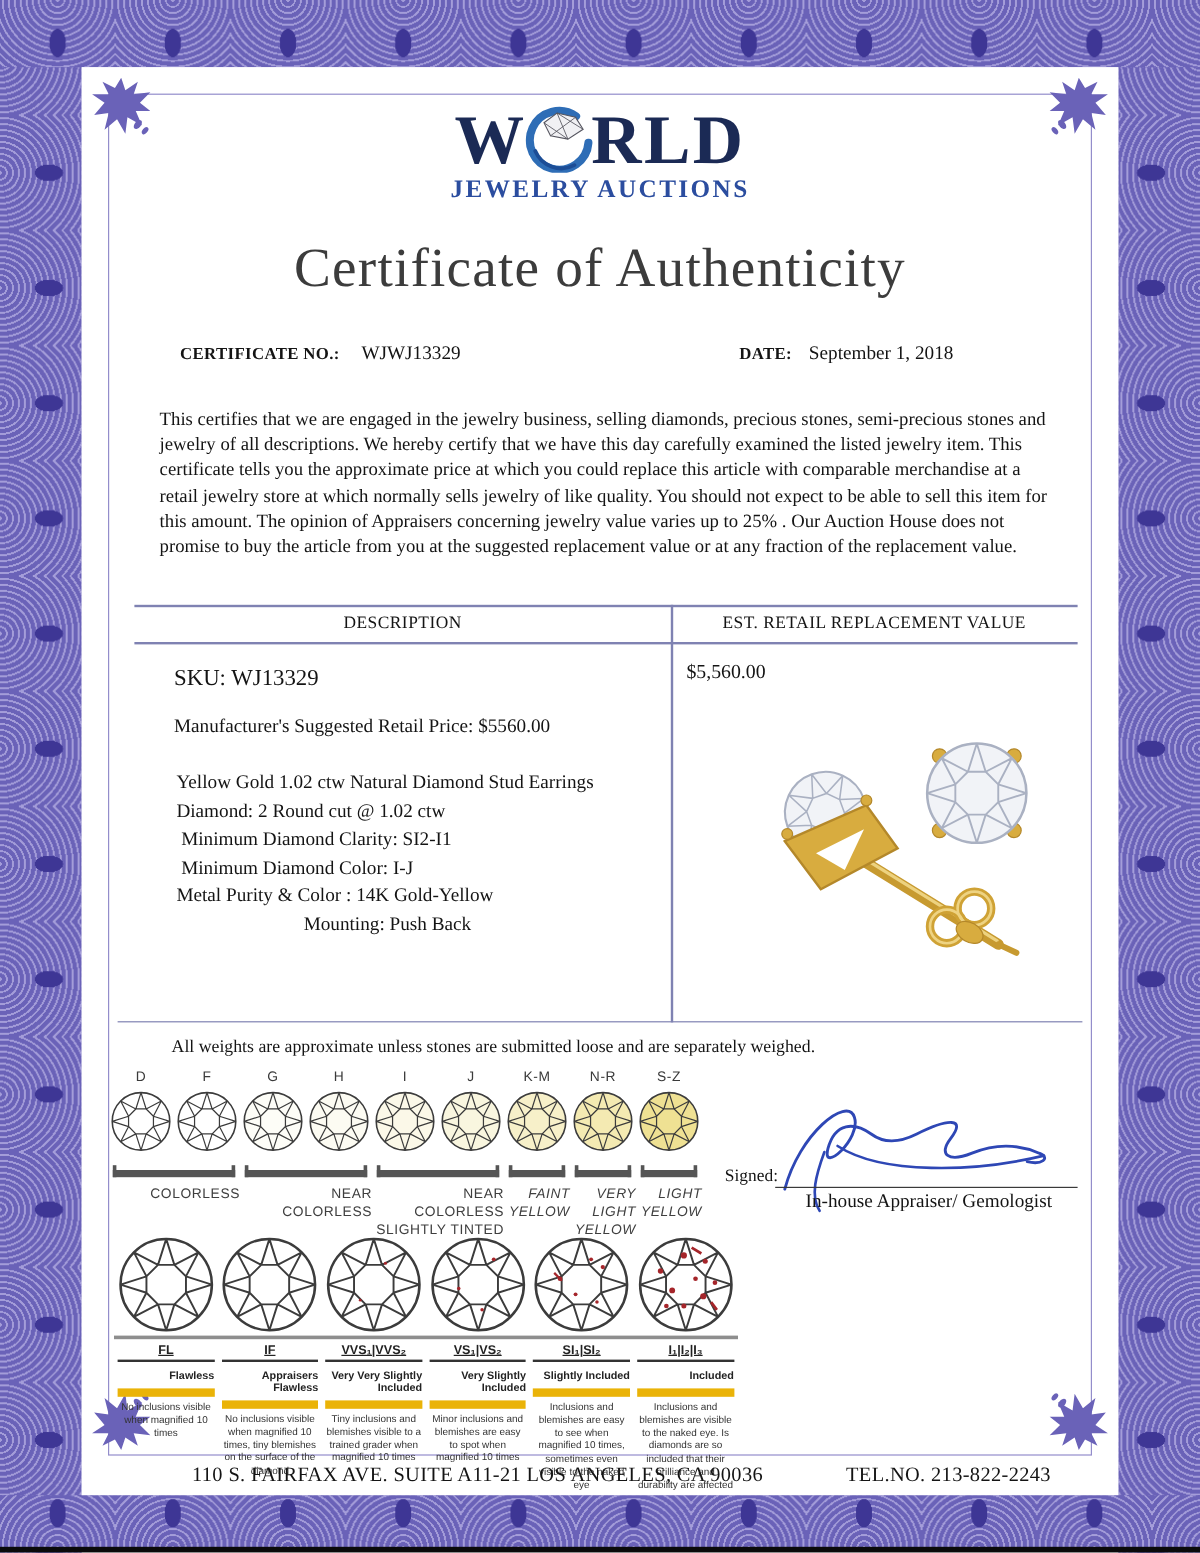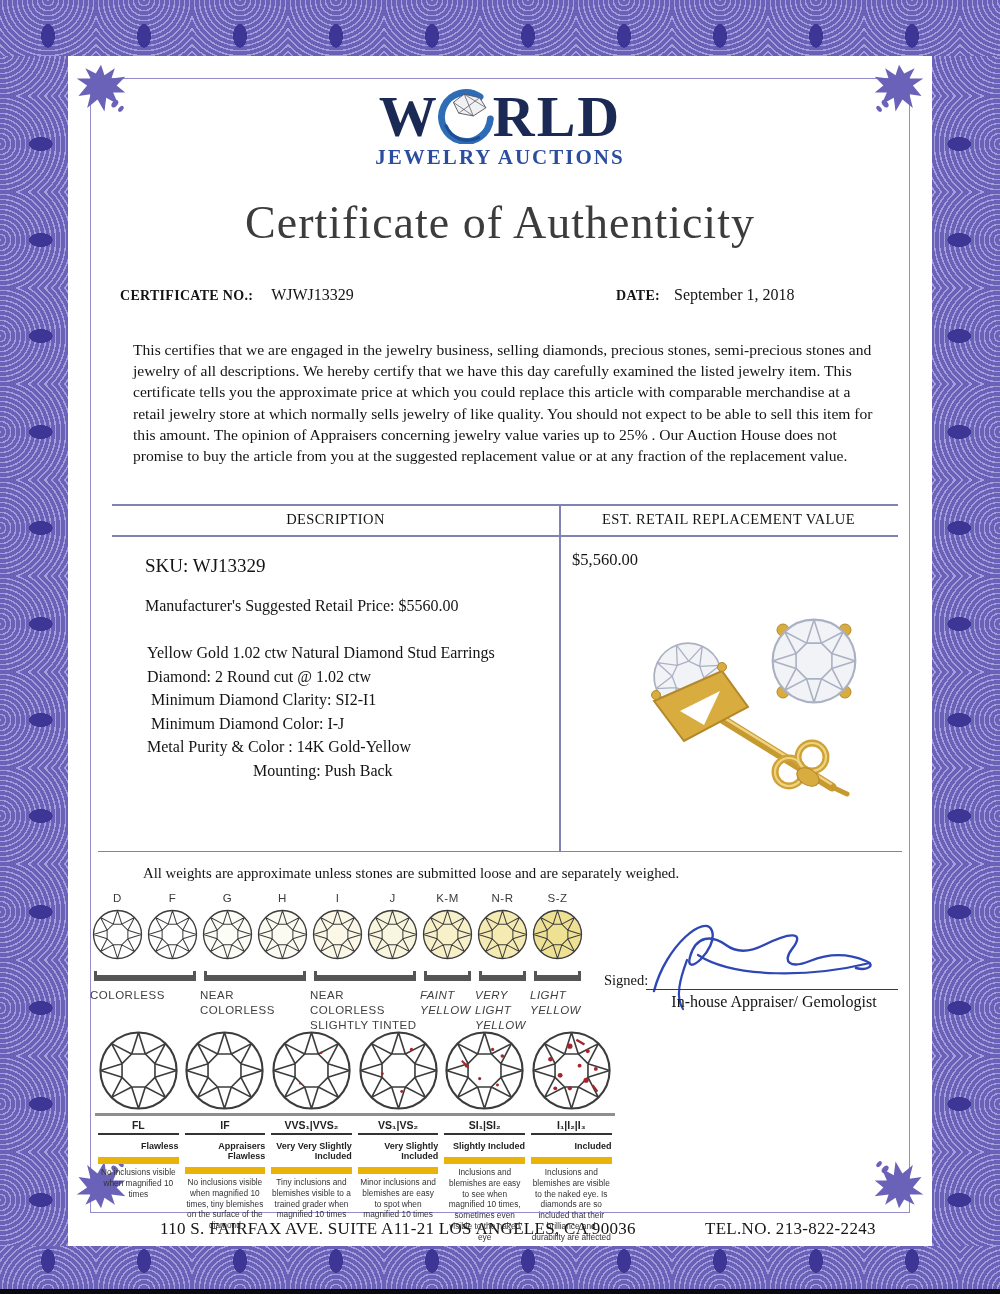--- a/index.html
+++ b/index.html
@@ -41,21 +41,21 @@
   
   .brand{position:absolute;left:0;top:30px;width:100%;text-align:center;}
   .brand-line{font-weight:bold;font-size:58px;line-height:60px;color:#1b2a55;letter-spacing:2px;}
   .logo-o{height:58px;width:56px;vertical-align:-8px;margin:0 -1px;}
   .brand-sub{font-weight:bold;font-size:21px;letter-spacing:2px;color:#2b4d9f;margin-top:-2px;}
   
   .cert-title{position:absolute;left:0;top:140px;width:100%;text-align:center;
               font-size:46px;color:#3c3c3c;letter-spacing:1px;}
   .cert-row{position:absolute;top:230px;left:0;width:100%;font-size:16px;}
   .cert-row .lab{font-weight:bold;font-size:14px;letter-spacing:0.3px;}
-  .cert-no{position:absolute;left:52px;}
+  .cert-no{position:absolute;left:82px;}
   .cert-no .val{margin-left:14px;}
   .cert-date{position:absolute;left:548px;}
   .cert-date .val{margin-left:10px;}
   .intro{position:absolute;left:65px;top:283px;width:750px;font-size:15.6px;line-height:1.36;}
   
   .hline{position:absolute;background:#7f82b2;height:2px;}
   .vline{position:absolute;background:#7f82b2;width:2px;}
   .th{position:absolute;top:455px;font-weight:normal;font-size:14.5px;letter-spacing:0.4px;text-align:center;}
   .sku{position:absolute;left:77px;top:499px;font-size:19px;}
   .msrp{position:absolute;left:77px;top:541px;font-size:16px;}
@@ -68,38 +68,38 @@
   .cchart{position:absolute;left:22px;top:836px;width:497px;}
   .cc-row{display:flex;}
   .cc-cell{width:55px;text-align:center;}
   .cc-letter{font-size:11.5px;color:#3a3a3a;margin-bottom:5px;letter-spacing:0.5px;}
   .cc-diamond{width:51px;height:51px;display:block;margin:0 auto;}
   .cc-bars{display:flex;margin-top:11px;}
   .cc-bar{height:10px;border-bottom:6px solid #555;border-left:3px solid #555;border-right:3px solid #555;}
   .cc-bar.w2{width:102px;margin:0 4px;}
   .cc-bar.w1{width:47px;margin:0 4px;}
   .cc-labels{display:flex;margin-top:7px;}
-  .cc-glabel{font-size:11.5px;color:#3f3f3f;text-align:left;line-height:1.3;letter-spacing:0.5px;}
+  .cc-glabel{font-size:11.5px;color:#3f3f3f;text-align:right;line-height:1.3;letter-spacing:0.5px;}
   .cc-glabel.w2{width:110px;}
   .cc-glabel.w1{width:55px;font-style:italic;}
   
   .signed-label{position:absolute;left:536px;top:916px;font-size:14.5px;}
   .sig-svg{position:absolute;left:572px;top:849px;width:235px;height:108px;}
   .sig-line{position:absolute;left:578px;top:933px;width:252px;height:1px;background:#3a3a3a;}
   .sig-role{position:absolute;left:572px;top:937px;width:268px;text-align:center;font-size:16px;}
   
   .clchart{position:absolute;left:27px;top:974px;width:520px;}
   .cl-diamonds{display:flex;}
   .cl-cell{width:86.6px;text-align:center;}
   .cl-diamond{width:81px;height:81px;display:block;margin:0 auto;}
   .cl-rule{height:3px;background:#8e8e8e;margin-top:2px;}
   .cl-cols{display:flex;margin-top:3px;}
   .cl-col{width:86.6px;padding:0 3px;}
   .cl-grade{font-size:10.5px;font-weight:bold;color:#222;text-align:center;
-            border-bottom:2px solid #333;padding-bottom:2px;}
+            border-bottom:2px solid #333;padding-bottom:2px;text-decoration:underline;}
   .cl-name{font-size:9px;font-weight:bold;color:#222;text-align:right;padding:6px 0;
            border-bottom:7px solid #eab308;}
   .cl-desc{font-size:8.3px;color:#333;text-align:center;line-height:1.3;padding-top:3px;}
   
   .footer-address{position:absolute;left:92px;top:1163px;font-size:17px;letter-spacing:0.3px;}
   .footer-tel{position:absolute;left:637px;top:1163px;font-size:17px;letter-spacing:0.3px;}
 </style>
 </head>
 <body>
 

